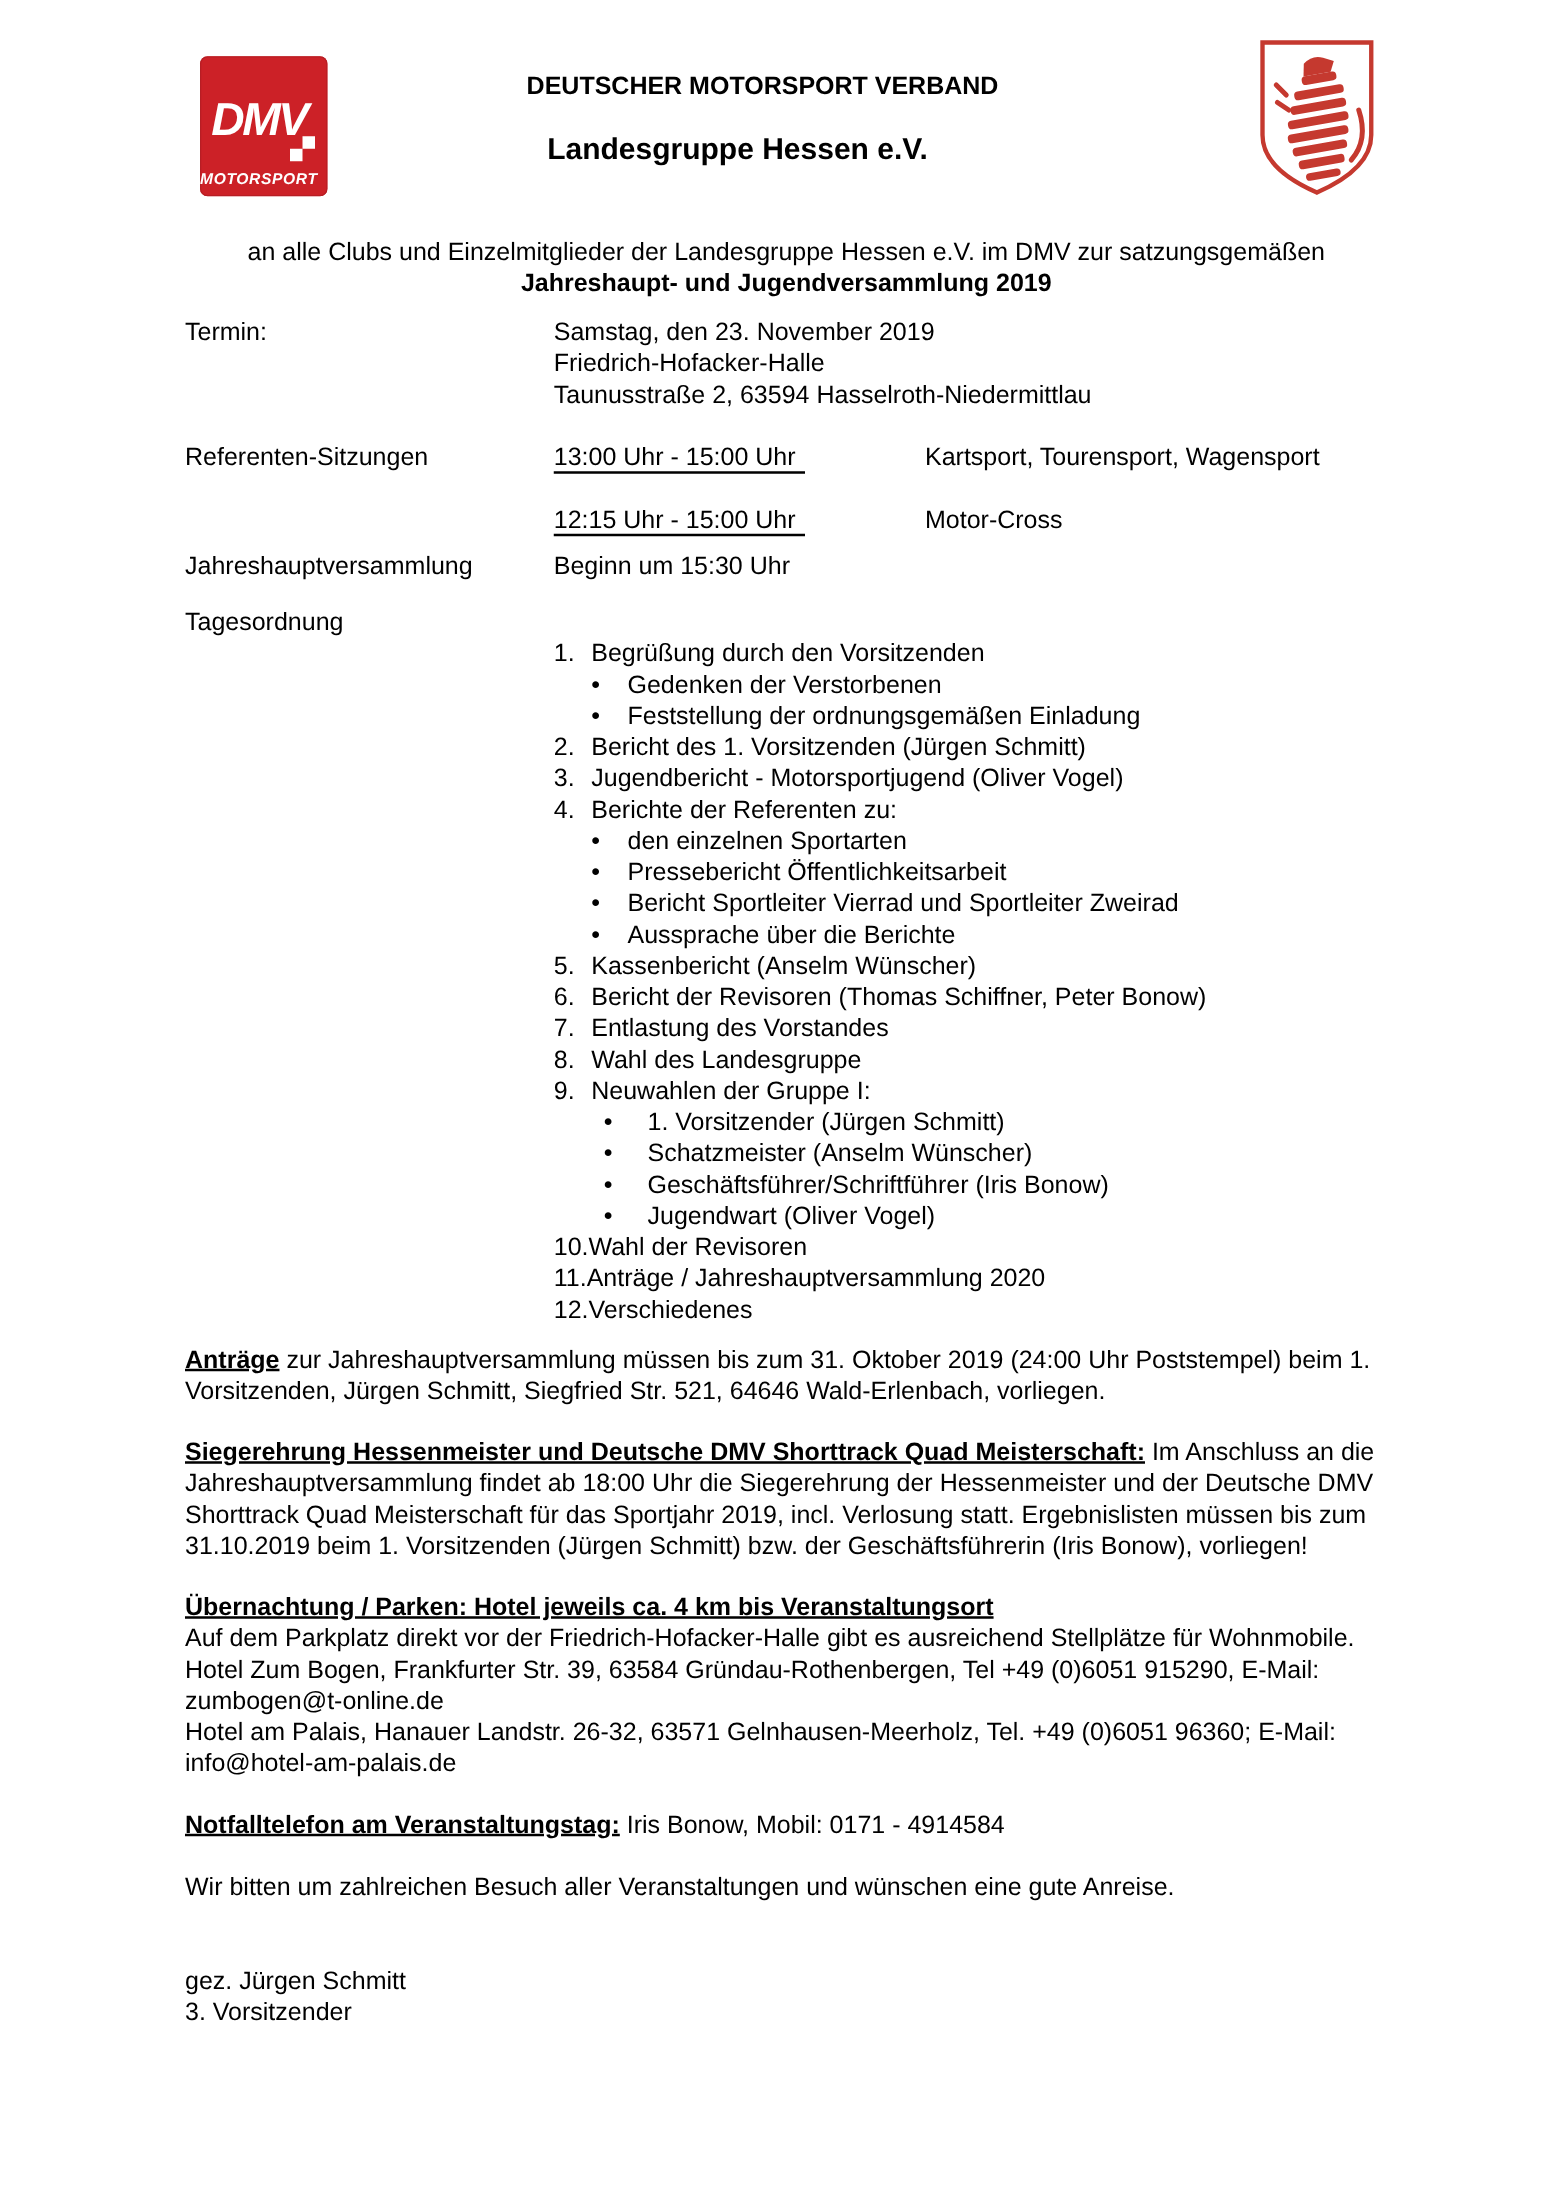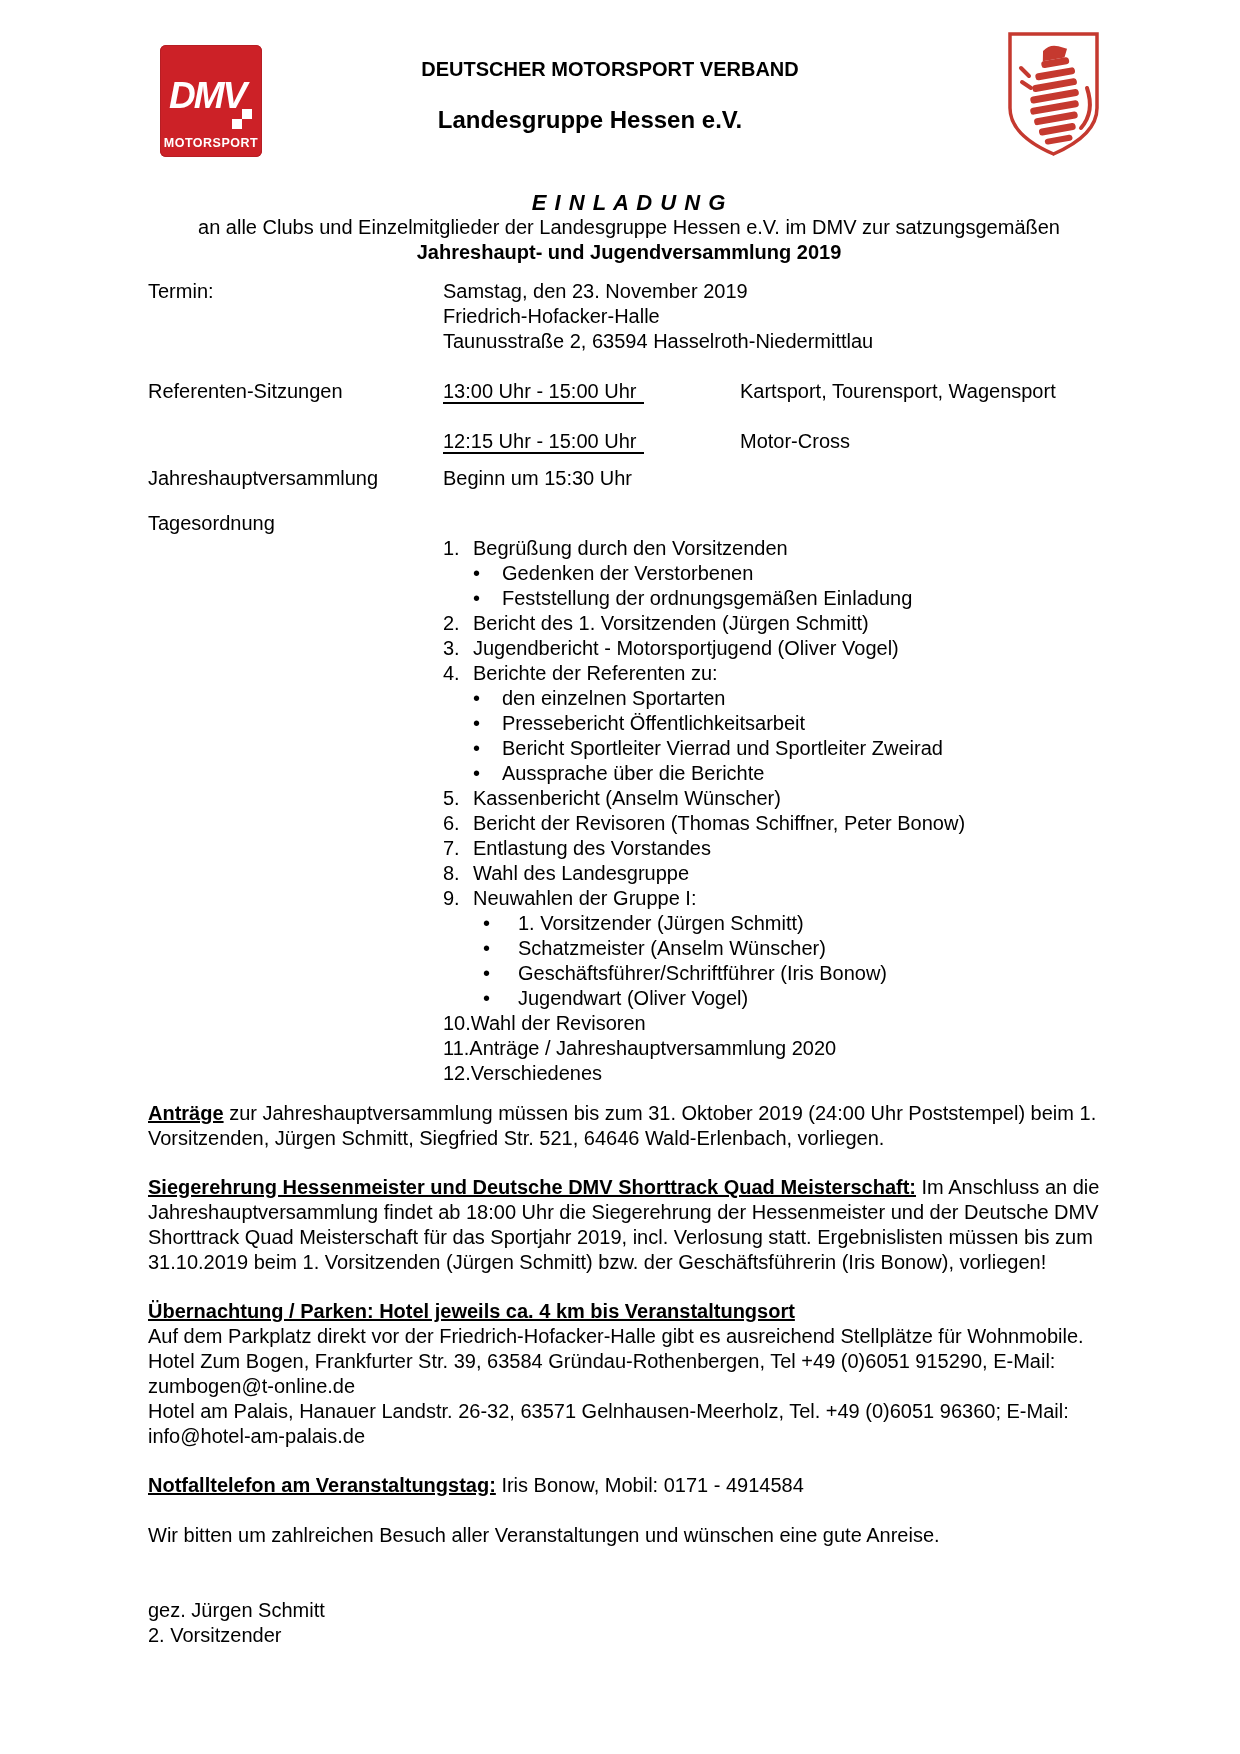--- a/index.html
+++ b/index.html
@@ -21,22 +21,22 @@
   .dmv-text{
     position:absolute;left:9px;top:32px;
     color:#fff;font-weight:bold;font-style:italic;
     font-size:37px;line-height:37px;letter-spacing:-2px;
   }
   .dmv-checker{position:absolute;right:10px;top:64px;width:20px;height:20px;}
   .dmv-checker .sq{position:absolute;width:10px;height:10px;background:#fff;}
   .dmv-checker .sq1{left:10px;top:0;}
   .dmv-checker .sq2{left:0;top:10px;}
   .dmv-sub{
-    position:absolute;left:0;right:0;bottom:7px;text-align:center;
-    color:#fff;font-weight:bold;font-size:12.5px;line-height:13px;letter-spacing:.5px;
+    position:absolute;left:0;right:0;bottom:7px;text-align:left;
+    color:#fff;font-weight:bold;font-style:italic;font-size:12.5px;line-height:13px;letter-spacing:.5px;
   }
   .titles{position:absolute;left:0;right:60px;top:54px;text-align:center;}
   .org-title{font-weight:bold;font-size:20px;line-height:30px;margin-left:40px;}
   .org-subtitle{font-weight:bold;font-size:24px;line-height:28px;margin-top:22px;}
   .crest{position:absolute;left:1005px;top:30px;}
   
   .main{padding:190px 130px 0 148px;}
   .invite{text-align:center;}
   .invite-title{font-weight:bold;font-style:italic;font-size:22px;line-height:25px;letter-spacing:1px;}
   .invite-sub{font-weight:bold;}
@@ -101,21 +101,20 @@
         </g>
         <path d="M76 98 Q90 82 82 58" stroke="#c5392f" stroke-width="4" fill="none" stroke-linecap="round"></path>
         <path d="M24 46 l-8 -8 M26 58 l-9 -6" stroke="#c5392f" stroke-width="4" stroke-linecap="round"></path>
       </svg>
     </div>
   </div>
 
   <div class="main">
 
     <div class="invite">
-      <div class="invite-title">E I N L A D U N G</div>
       <div>an alle Clubs und Einzelmitglieder der Landesgruppe Hessen e.V. im DMV zur satzungsgemäßen</div>
       <div class="invite-sub">Jahreshaupt- und Jugendversammlung 2019</div>
     </div>
 
     <div class="details">
 
       <div class="drow">
         <div>Termin:</div>
         <div style="grid-column:2 / 4;">
           <div>Samstag, den 23. November 2019</div>
@@ -187,17 +186,17 @@
     </div>
 
     <div class="para">
       <span class="lead">Notfalltelefon am Veranstaltungstag:</span><span> Iris Bonow, Mobil: 0171 - 4914584</span>
     </div>
 
     <div class="closing">Wir bitten um zahlreichen Besuch aller Veranstaltungen und wünschen eine gute Anreise.</div>
 
     <div class="sig">
       <div>gez. Jürgen Schmitt</div>
-      <div>2. Vorsitzender</div>
+      <div>3. Vorsitzender</div>
     </div>
 
   </div>
 </div>
 
 </body></html>

